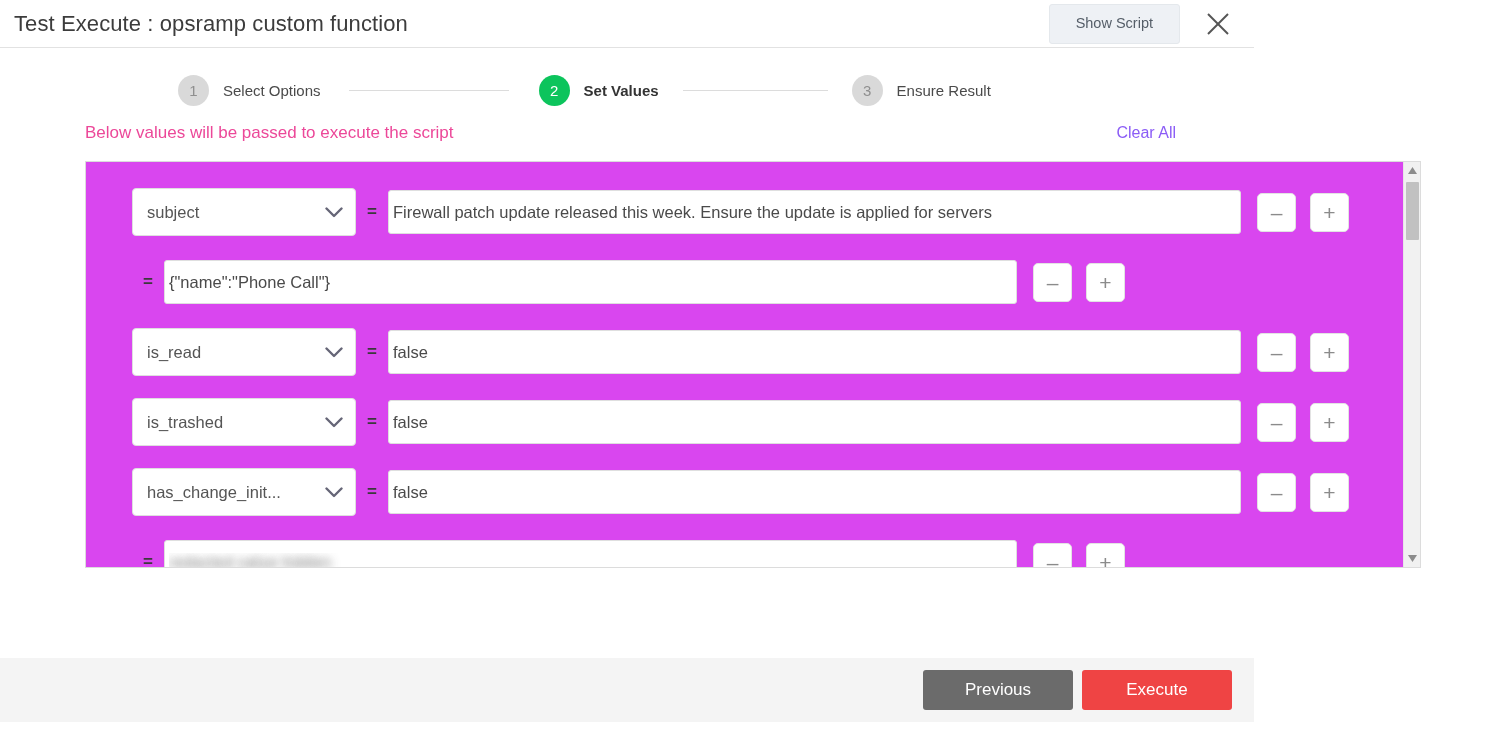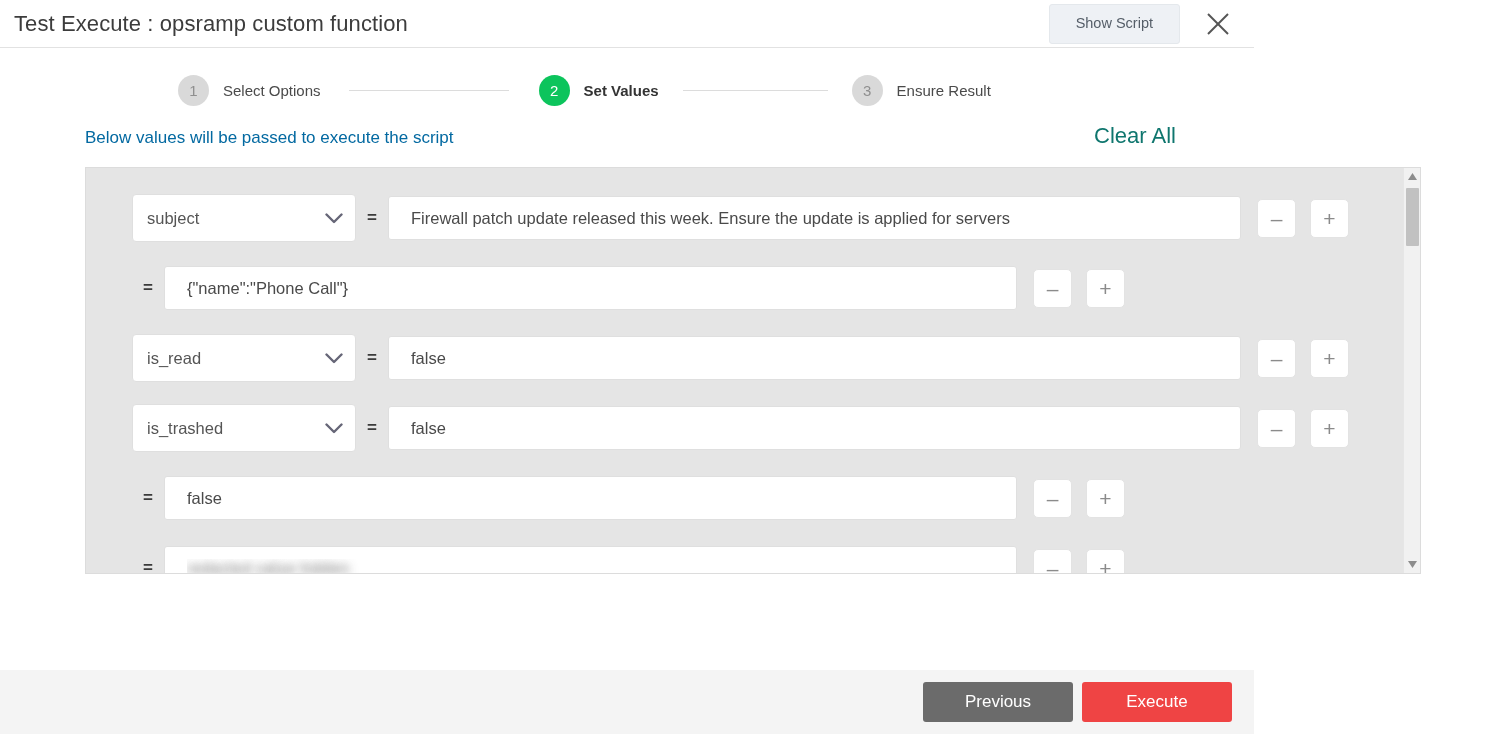--- a/index.html
+++ b/index.html
@@ -110,39 +110,39 @@
   .step-connector.first { width: 160px; margin: 0 30px 0 28px; }
 
   
   .subheader {
     display: flex;
     align-items: baseline;
     margin: 23px 78px 0 85px;
   }
   .subheader-text {
     font-size: 17px;
-    color: #0369a1;
+    color: #ec4899;
   }
   .clear-all {
     margin-left: auto;
-    font-size: 22px;
-    color: #0f766e;
+    font-size: 16px;
+    color: #8b5cf6;
     cursor: pointer;
     text-decoration: none;
     text-align: right;
   }
 
   
   .values-panel {
     position: relative;
     margin: 18px 0 0 85px;
     width: 1336px;
     height: 407px;
     border: 1px solid #dcdcdc;
-    background: #e5e5e5;
+    background: #d946ef;
     overflow: hidden;
   }
   .values-scroll {
     position: absolute;
     inset: 0 17px 0 0;
     overflow: hidden;
     padding-top: 26px;
   }
   .value-row {
     display: flex;
@@ -183,21 +183,21 @@
   }
   .value-input {
     width: 853px;
     height: 44px;
     border: 1px solid #dfdfdf;
     border-radius: 3px;
     background: #ffffff;
     font-family: "Liberation Sans", sans-serif;
     font-size: 16.5px;
     color: #4a4a4a;
-    padding: 0 22px;
+    padding: 0 4px;
     outline: none;
   }
   .value-input::placeholder { color: #b0b0b0; }
   .value-input.redacted {
     color: transparent;
     text-shadow: 0 0 8px rgba(90,90,90,0.85);
     user-select: none;
   }
   .row-btns { display: flex; margin-left: 16px; }
   .row-btn {
@@ -246,21 +246,21 @@
     width: 13px;
     height: 58px;
     background: #c1c1c1;
     border-radius: 1px;
     cursor: pointer;
   }
 
   
   .modal-footer {
     position: absolute;
-    left: 0; right: 0; bottom: 0;
+    left: 0; right: 0; bottom: 12px;
     height: 64px;
     background: #f4f4f4;
     display: flex;
     align-items: center;
     justify-content: flex-end;
     padding-right: 22px;
     padding-left: 8px;
   }
   .footer-btn {
     height: 40px;
@@ -368,20 +368,28 @@
             </span>
           </div>
           <div class="equals">=</div>
           <input type="text" class="value-input" value="false" style="">
           <div class="row-btns">
             <button class="row-btn">–</button>
             <button class="row-btn">+</button>
           </div>
         </div>
         <div class="value-row">
+          <div class="key-select">
+            <span class="key-select-text">has_change_init...</span>
+            <span>
+              <svg class="chevron" width="18" height="11" viewBox="0 0 18 11" aria-hidden="true">
+                <polyline points="1.5,1.5 9,9 16.5,1.5" fill="none" stroke="#667" stroke-width="2.4" stroke-linecap="round" stroke-linejoin="round"></polyline>
+              </svg>
+            </span>
+          </div>
           <div class="equals">=</div>
           <input type="text" class="value-input" value="false" style="">
           <div class="row-btns">
             <button class="row-btn">–</button>
             <button class="row-btn">+</button>
           </div>
         </div>
         <div class="value-row">
           <div class="equals">=</div>
           <input type="text" class="value-input redacted" value="redacted value hidden" style="">

